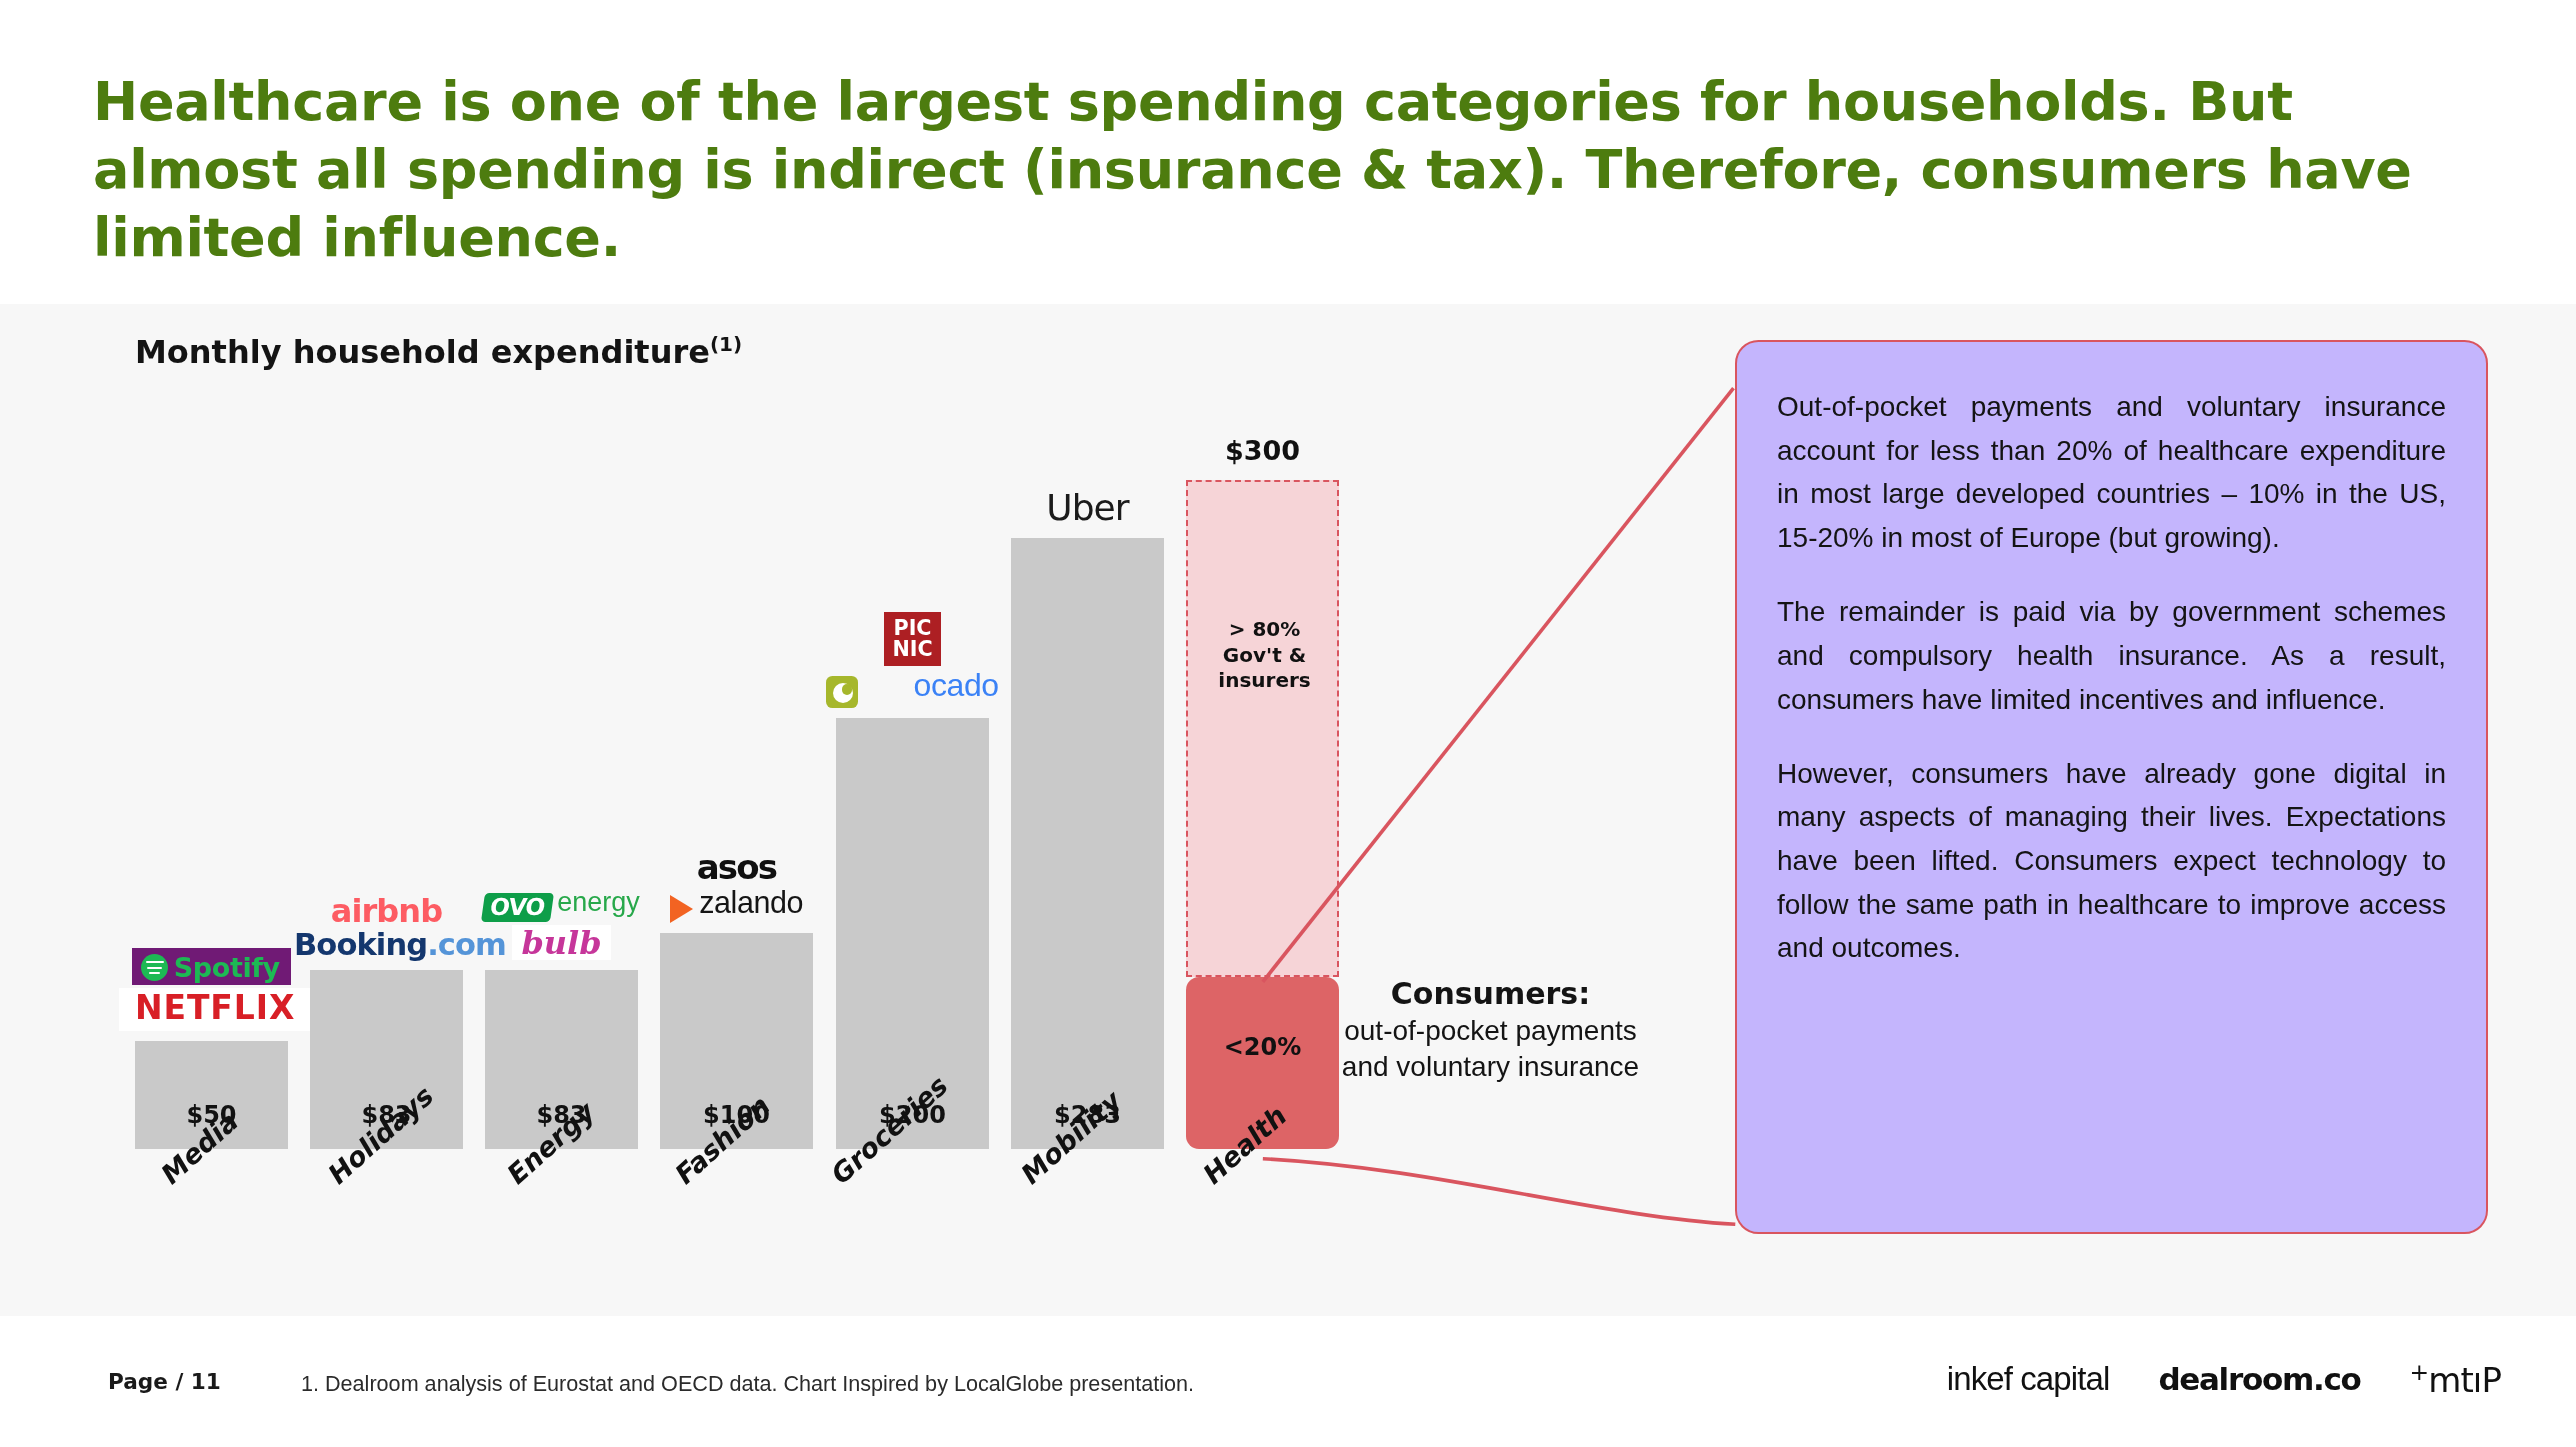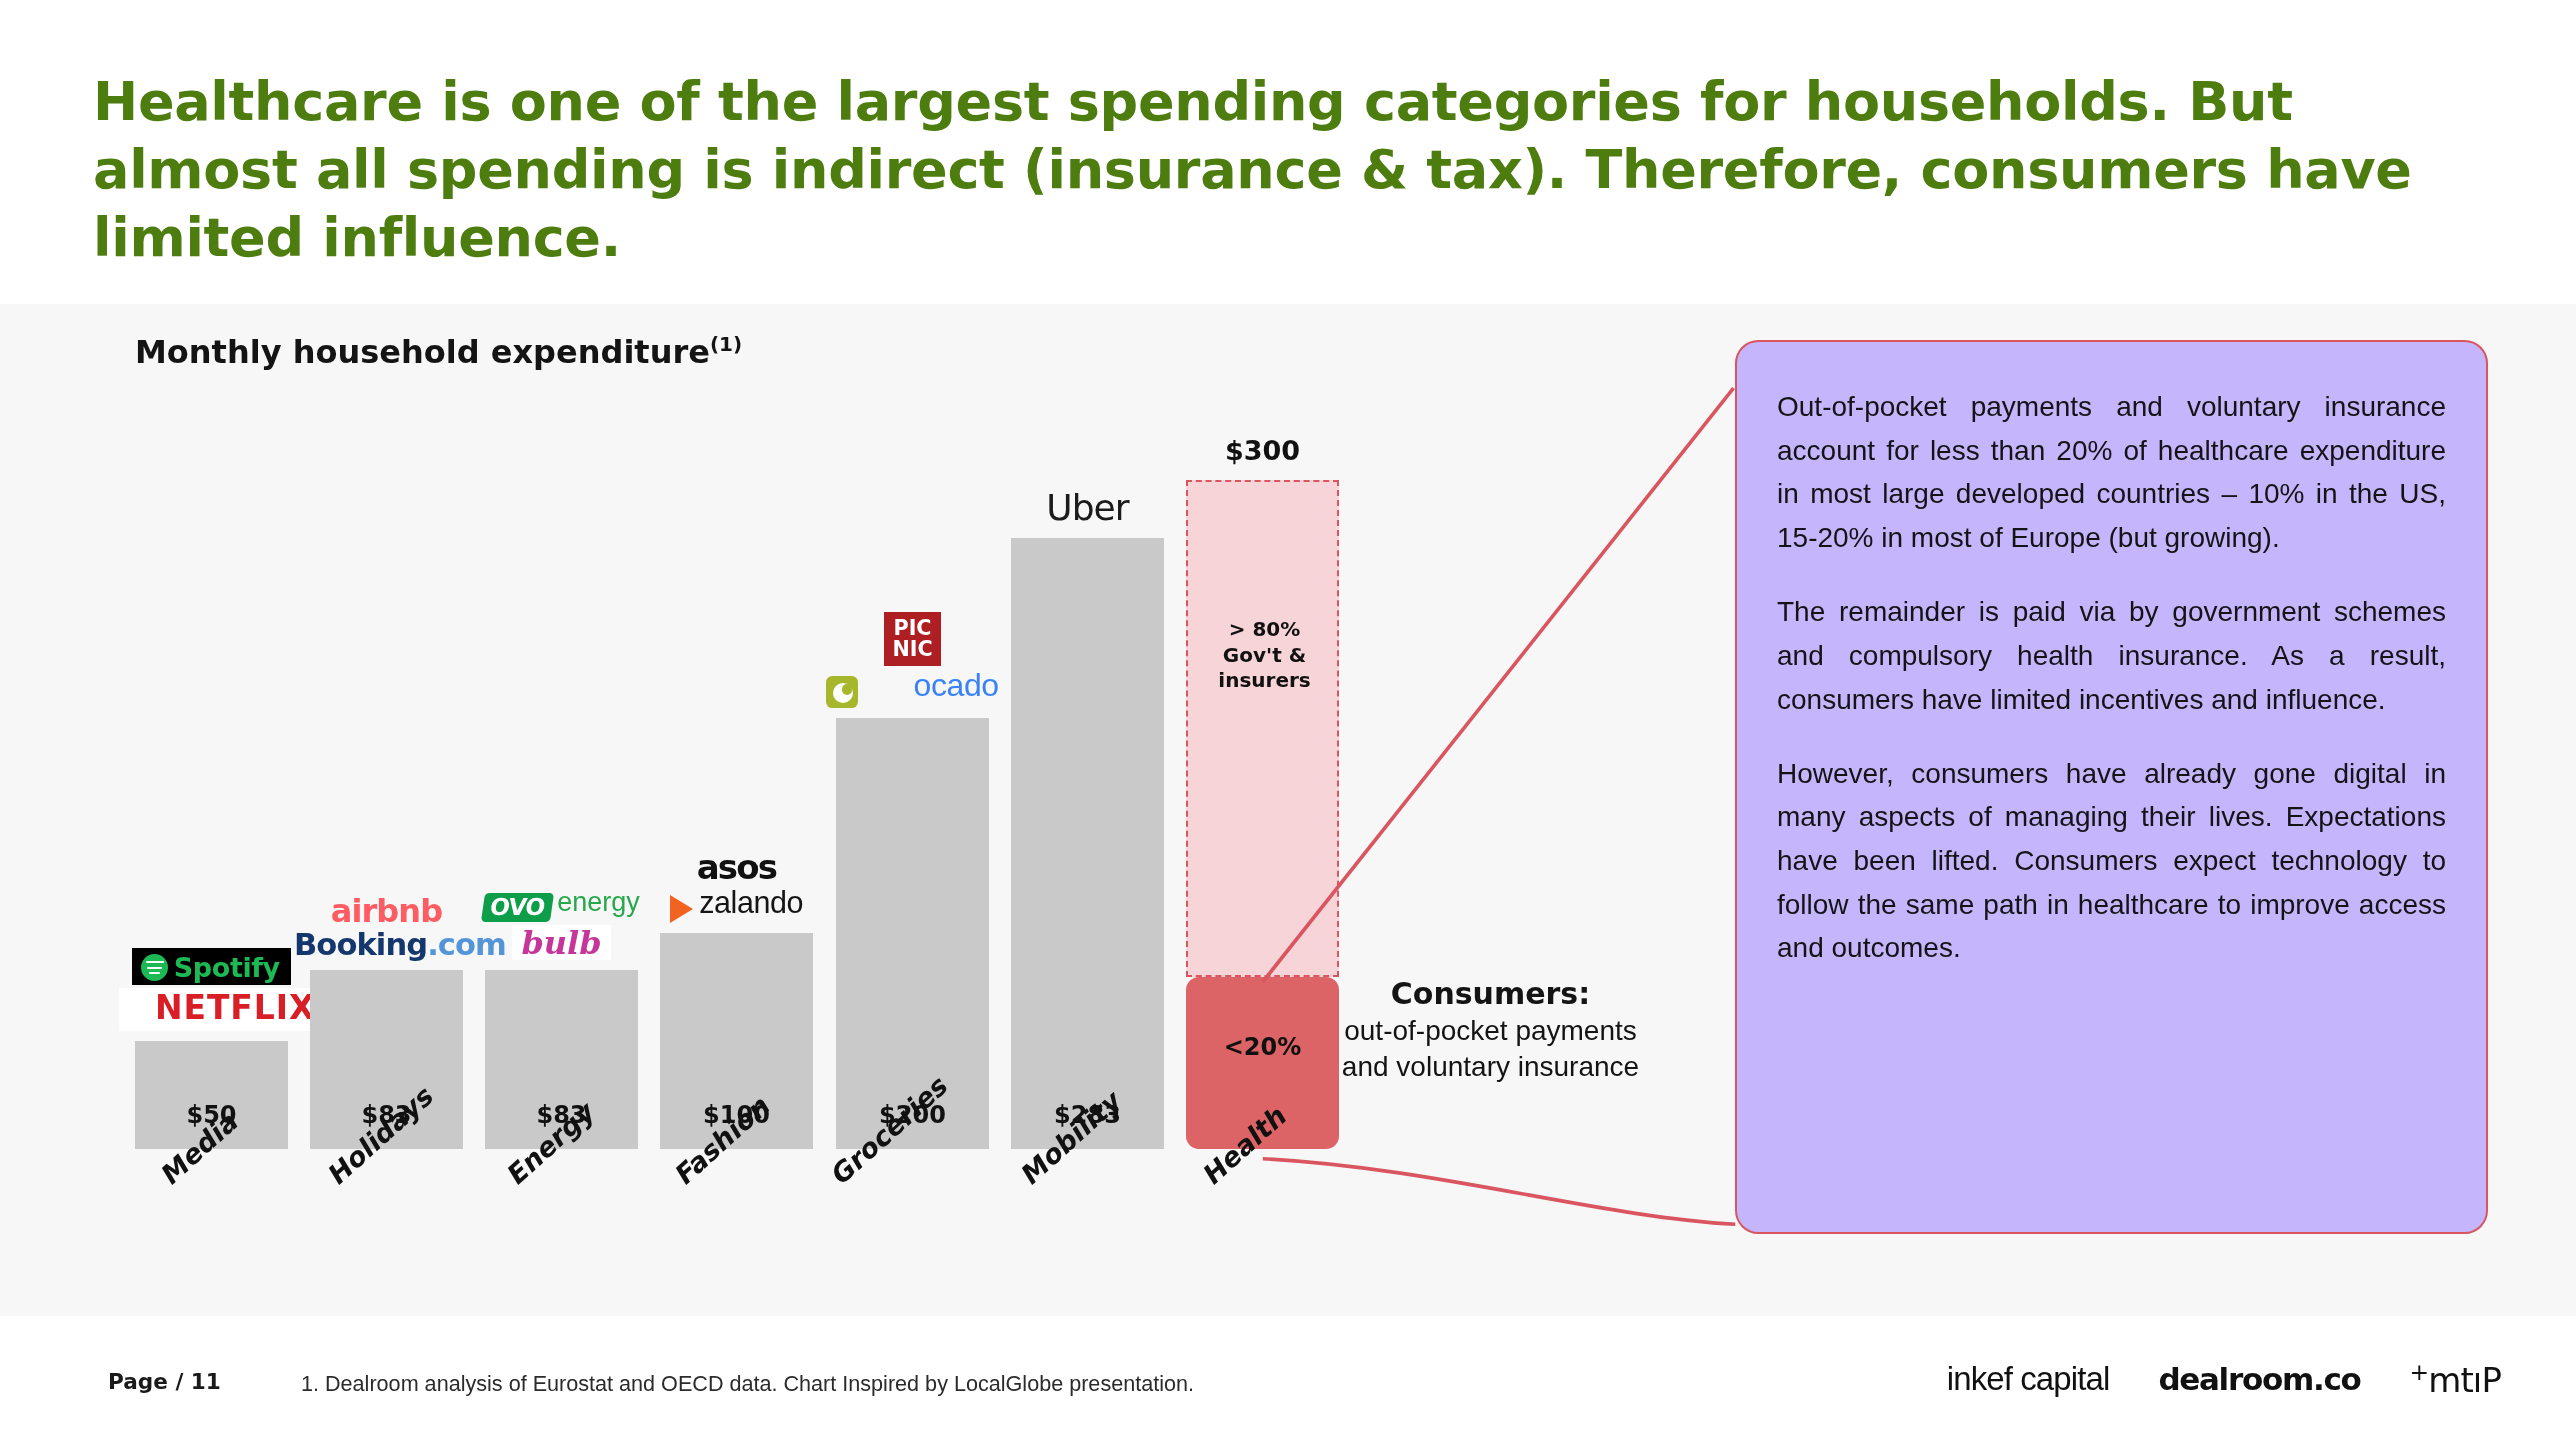--- a/index.html
+++ b/index.html
@@ -21,30 +21,30 @@
   #chart-title sup{font-size:20px;vertical-align:super;font-weight:bold;}
 
   
   #chart{position:absolute;left:135px;top:377px;width:1186px;height:772px;}
   .bar-col{position:absolute;bottom:0;width:153px;}
   .bar{position:absolute;left:0;bottom:0;width:153px;background:#c9c9c9;}
   .bar-val{position:absolute;left:0;bottom:20px;width:153px;text-align:center;
            font-family:"DejaVu Sans", sans-serif;font-weight:bold;font-size:24px;color:#111;}
   .logos{position:absolute;left:-16px;width:185px;text-align:center;}
   .logo-line{margin:0 0 2.7px 0;line-height:1;white-space:nowrap;}
-  .spotify-wrap{background:#000000;padding:5.4px 10.8px 3.6px 9px;display:inline-block;}
+  .spotify-wrap{background:#701a75;padding:5.4px 10.8px 3.6px 9px;display:inline-block;}
   .spotify-txt{font-family:"DejaVu Sans",sans-serif;font-weight:bold;font-size:27px;color:#1db954;letter-spacing:-0.4px;}
   .spotify-dot{display:inline-block;width:27px;height:27px;border-radius:50%;background:#1db954;
                vertical-align:-4.5px;margin-right:5.4px;position:relative;}
   .spotify-dot i{position:absolute;left:4.5px;border-top:2.7px solid #fff;border-radius:2.7px;display:block;}
   .spotify-dot i:nth-child(1){top:7.2px;width:18px;}
   .spotify-dot i:nth-child(2){top:12.6px;width:15.3px;left:5.4px;}
   .spotify-dot i:nth-child(3){top:18px;width:11.7px;left:7.2px;}
   .netflix-wrap{background:#fff;padding:3.6px 16px 7.2px 16px;display:inline-block;}
-  .netflix-txt{font-family:"DejaVu Sans",sans-serif;font-weight:bold;font-size:33px;color:#d81f26;letter-spacing:0.9px;margin-left:20px;}
+  .netflix-txt{font-family:"DejaVu Sans",sans-serif;font-weight:bold;font-size:33px;color:#d81f26;letter-spacing:0.9px;}
 
   .airbnb-txt{font-family:"DejaVu Sans",sans-serif;font-weight:bold;font-size:32px;color:#fd5c63;letter-spacing:-0.9px;}
   .booking-b{font-family:"DejaVu Sans",sans-serif;font-weight:bold;font-size:30.5px;color:#14376e;letter-spacing:-0.9px;}
   .booking-c{font-family:"DejaVu Sans",sans-serif;font-weight:bold;font-size:30.5px;color:#5494d8;letter-spacing:-0.9px;}
 
   .ovo-badge{display:inline-block;background:#0e9e49;color:#fff;font-family:"DejaVu Sans",sans-serif;
              font-weight:bold;font-size:23.4px;padding:2.7px 7.2px;transform:skewX(-8deg);
              border-radius:4.5px;margin-right:5.4px;vertical-align:middle;letter-spacing:-0.9px;}
   .ovo-txt{font-family:"Liberation Sans",sans-serif;font-size:27px;color:#27a84a;}
   .bulb-wrap{background:#fff;padding:1.8px 9px;display:inline-block;}

